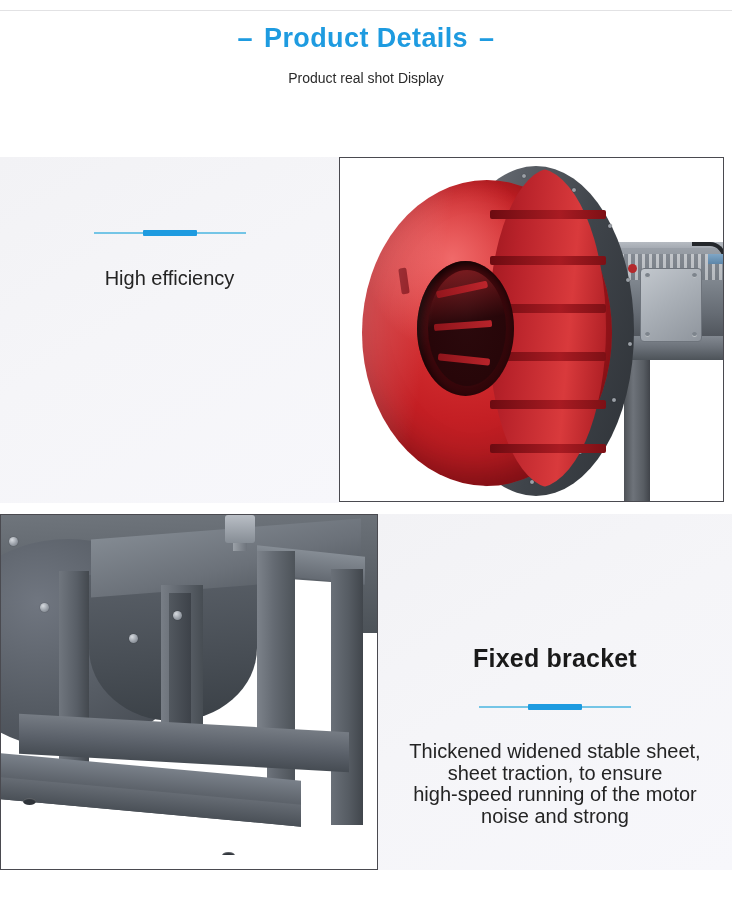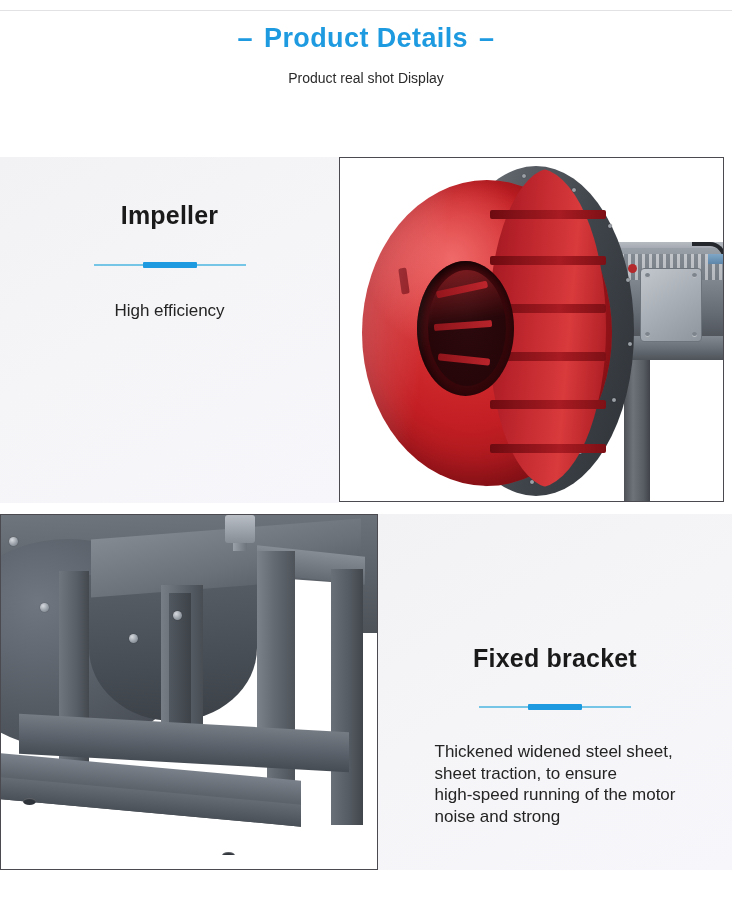--- a/index.html
+++ b/index.html
@@ -51,21 +51,21 @@
   .divider .rule {
     position: absolute; left: 0; top: 3px; width: 152px; height: 1.6px;
     background: #74c5e6;
   }
   .divider .bar {
     position: absolute; left: 50%; top: 1px; transform: translateX(-50%);
     width: 54px; height: 6px; background: #1e9be0; border-radius: 1px;
   }
 
   .panel-desc {
-    font-size: 17px; color: #242424; line-height: 21.5px; text-align: left;
+    font-size: 20px; color: #242424; line-height: 21.5px; text-align: center;
   }
   .panel-desc div { white-space: nowrap; }
 
   
   .photo-frame {
     position: absolute; background: #fff;
     border: 1.4px solid #4a4a50; overflow: hidden;
   }
   .photo-1 { left: 339px; top: 0px; width: 385px; height: 345px; }
   .photo-2 { left: 0px; top: 10px; width: 378px; height: 871px; }
@@ -284,21 +284,20 @@
   <div class="header">
     <div class="header-title">
       <span class="dash">–</span><span>Product Details</span><span class="dash">–</span>
     </div>
     <div class="header-sub">Product real shot Display</div>
   </div>
 
   <div class="section section-1">
 
     <div class="panel-text left" style="padding-top:42px;">
-      <div class="panel-heading">Impeller</div>
       <div class="divider" style="margin-top:30px;">
         <div class="rule"></div>
         <div class="bar"></div>
       </div>
       <div class="panel-desc" style="margin-top:31px;">
         <div>High efficiency</div>
       </div>
     </div>
 
     <div class="photo-frame photo-1">
@@ -399,21 +398,21 @@
       </div>
     </div>
 
     <div class="panel-text right" style="padding-top:128px;">
       <div class="panel-heading">Fixed bracket</div>
       <div class="divider" style="margin-top:29px;">
         <div class="rule"></div>
         <div class="bar"></div>
       </div>
       <div class="panel-desc" style="margin-top:30px;">
-        <div>Thickened widened steel sheet,</div>
+        <div>Thickened widened stable sheet,</div>
         <div>sheet traction, to ensure</div>
         <div>high-speed running of the motor</div>
         <div>noise and strong</div>
       </div>
     </div>
   </div>
 
 </div>
 
 </body></html>

